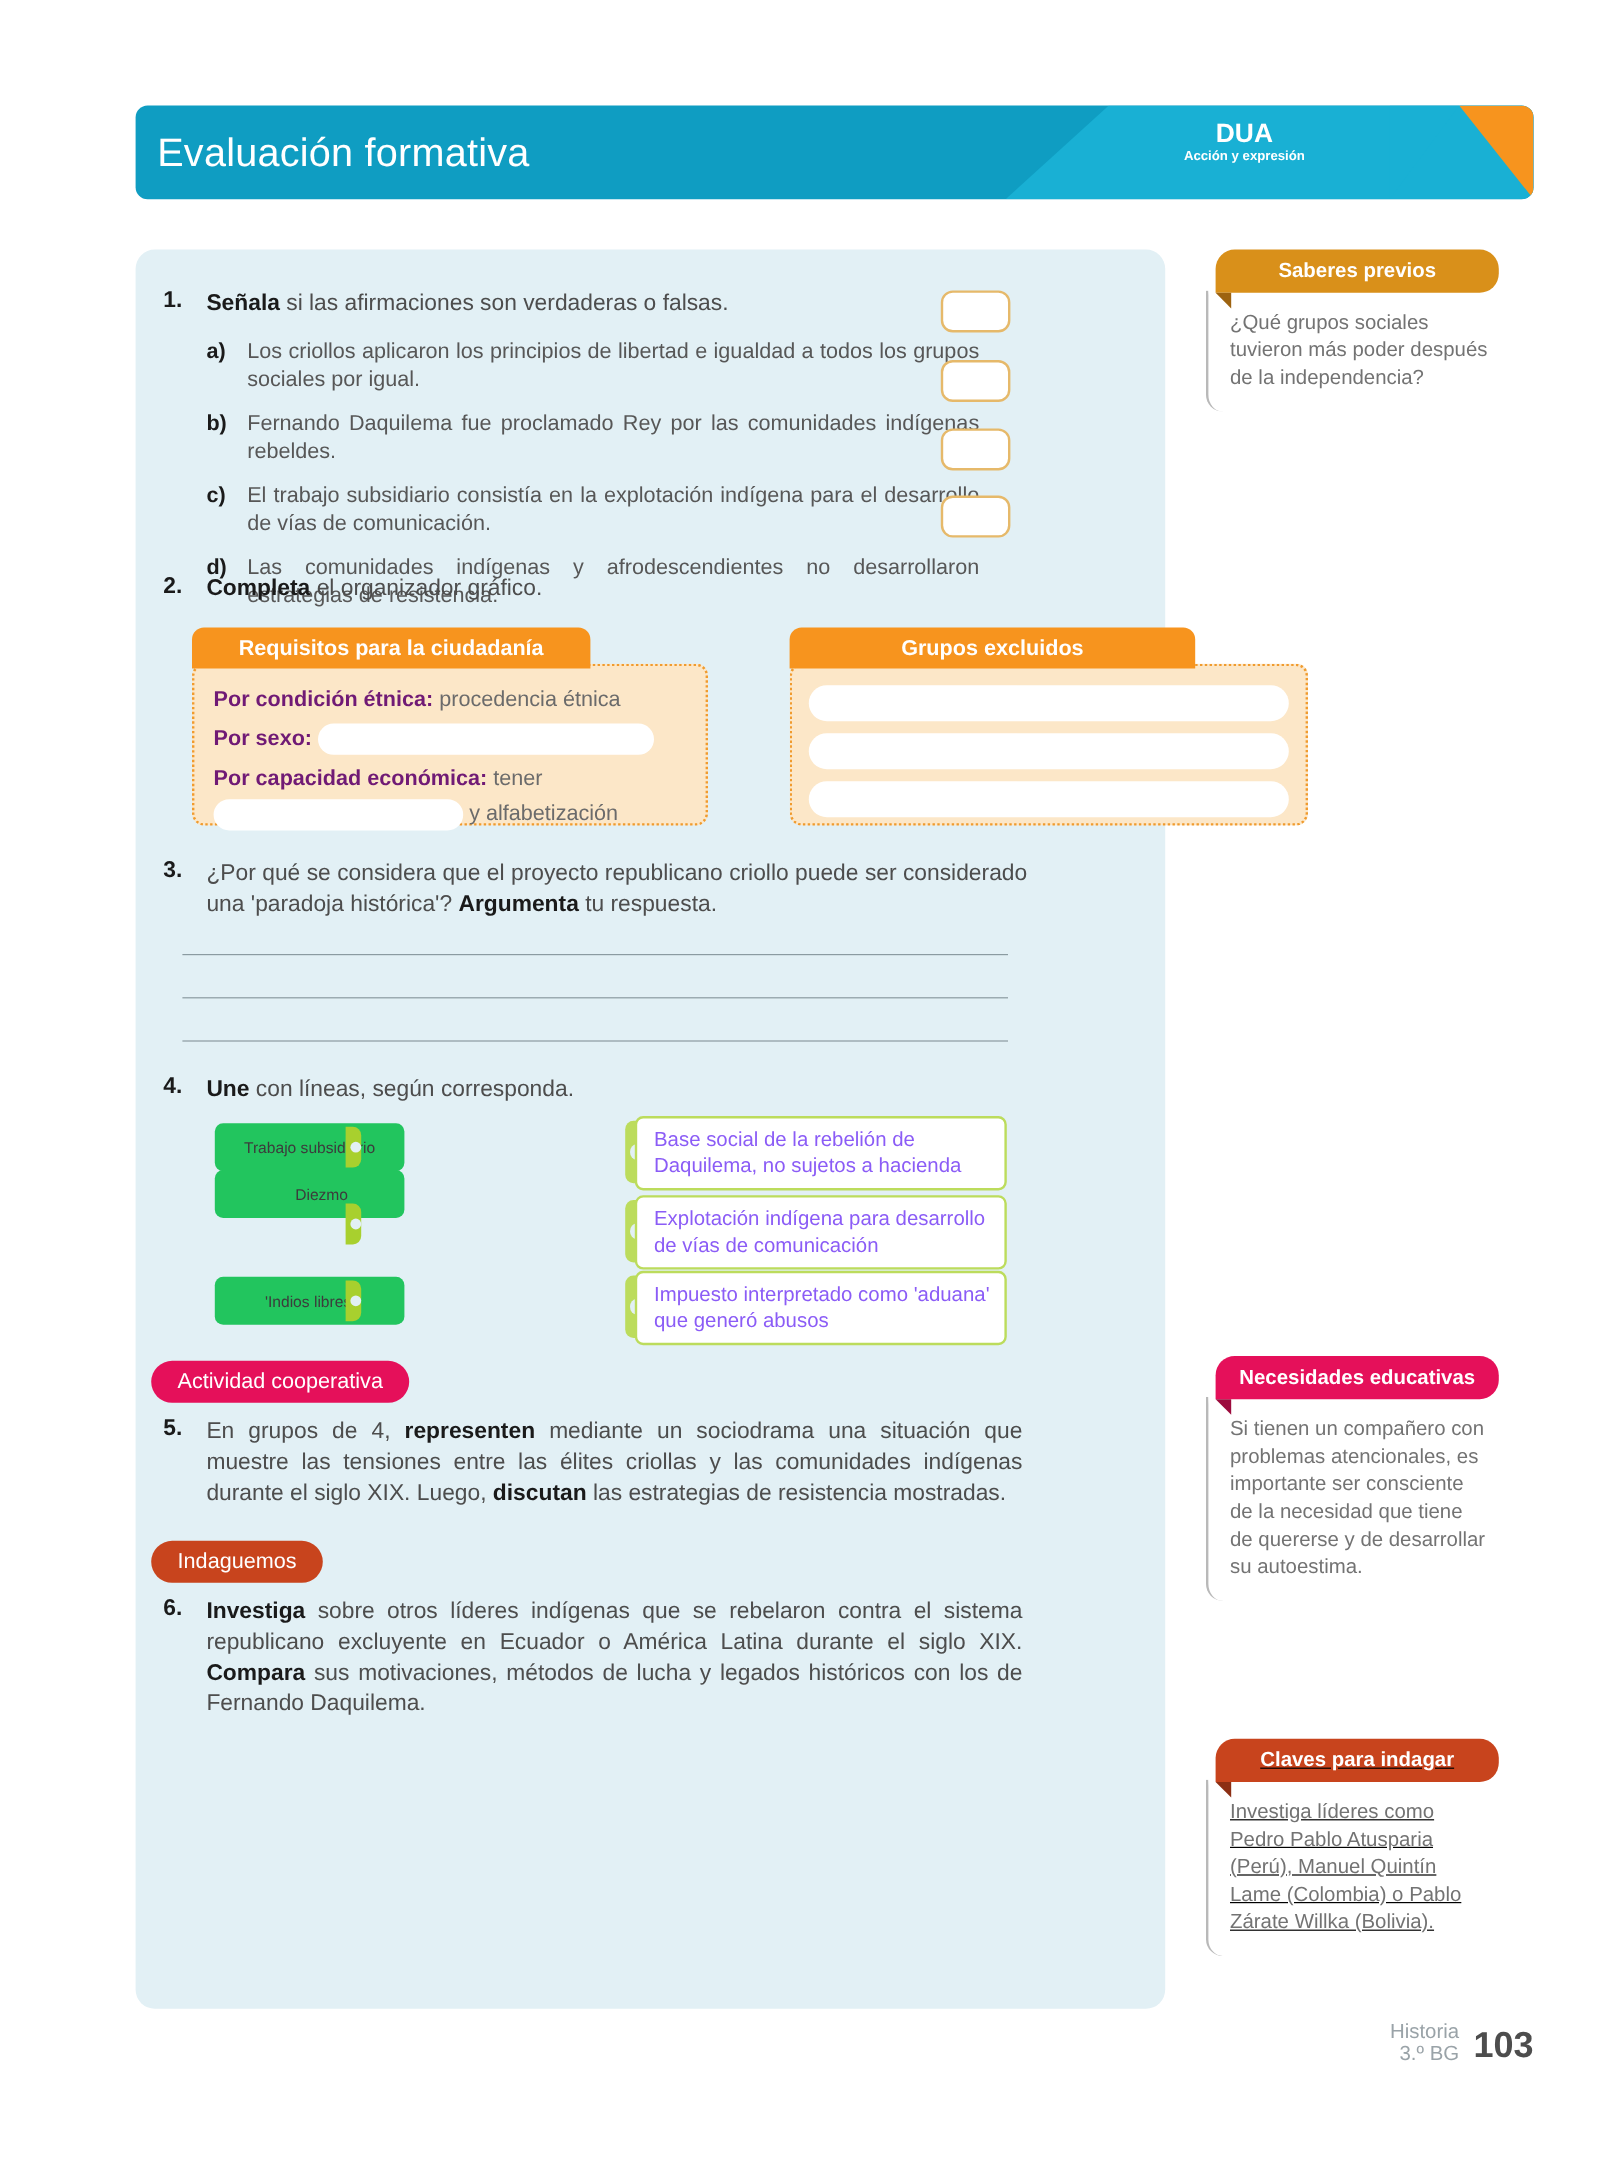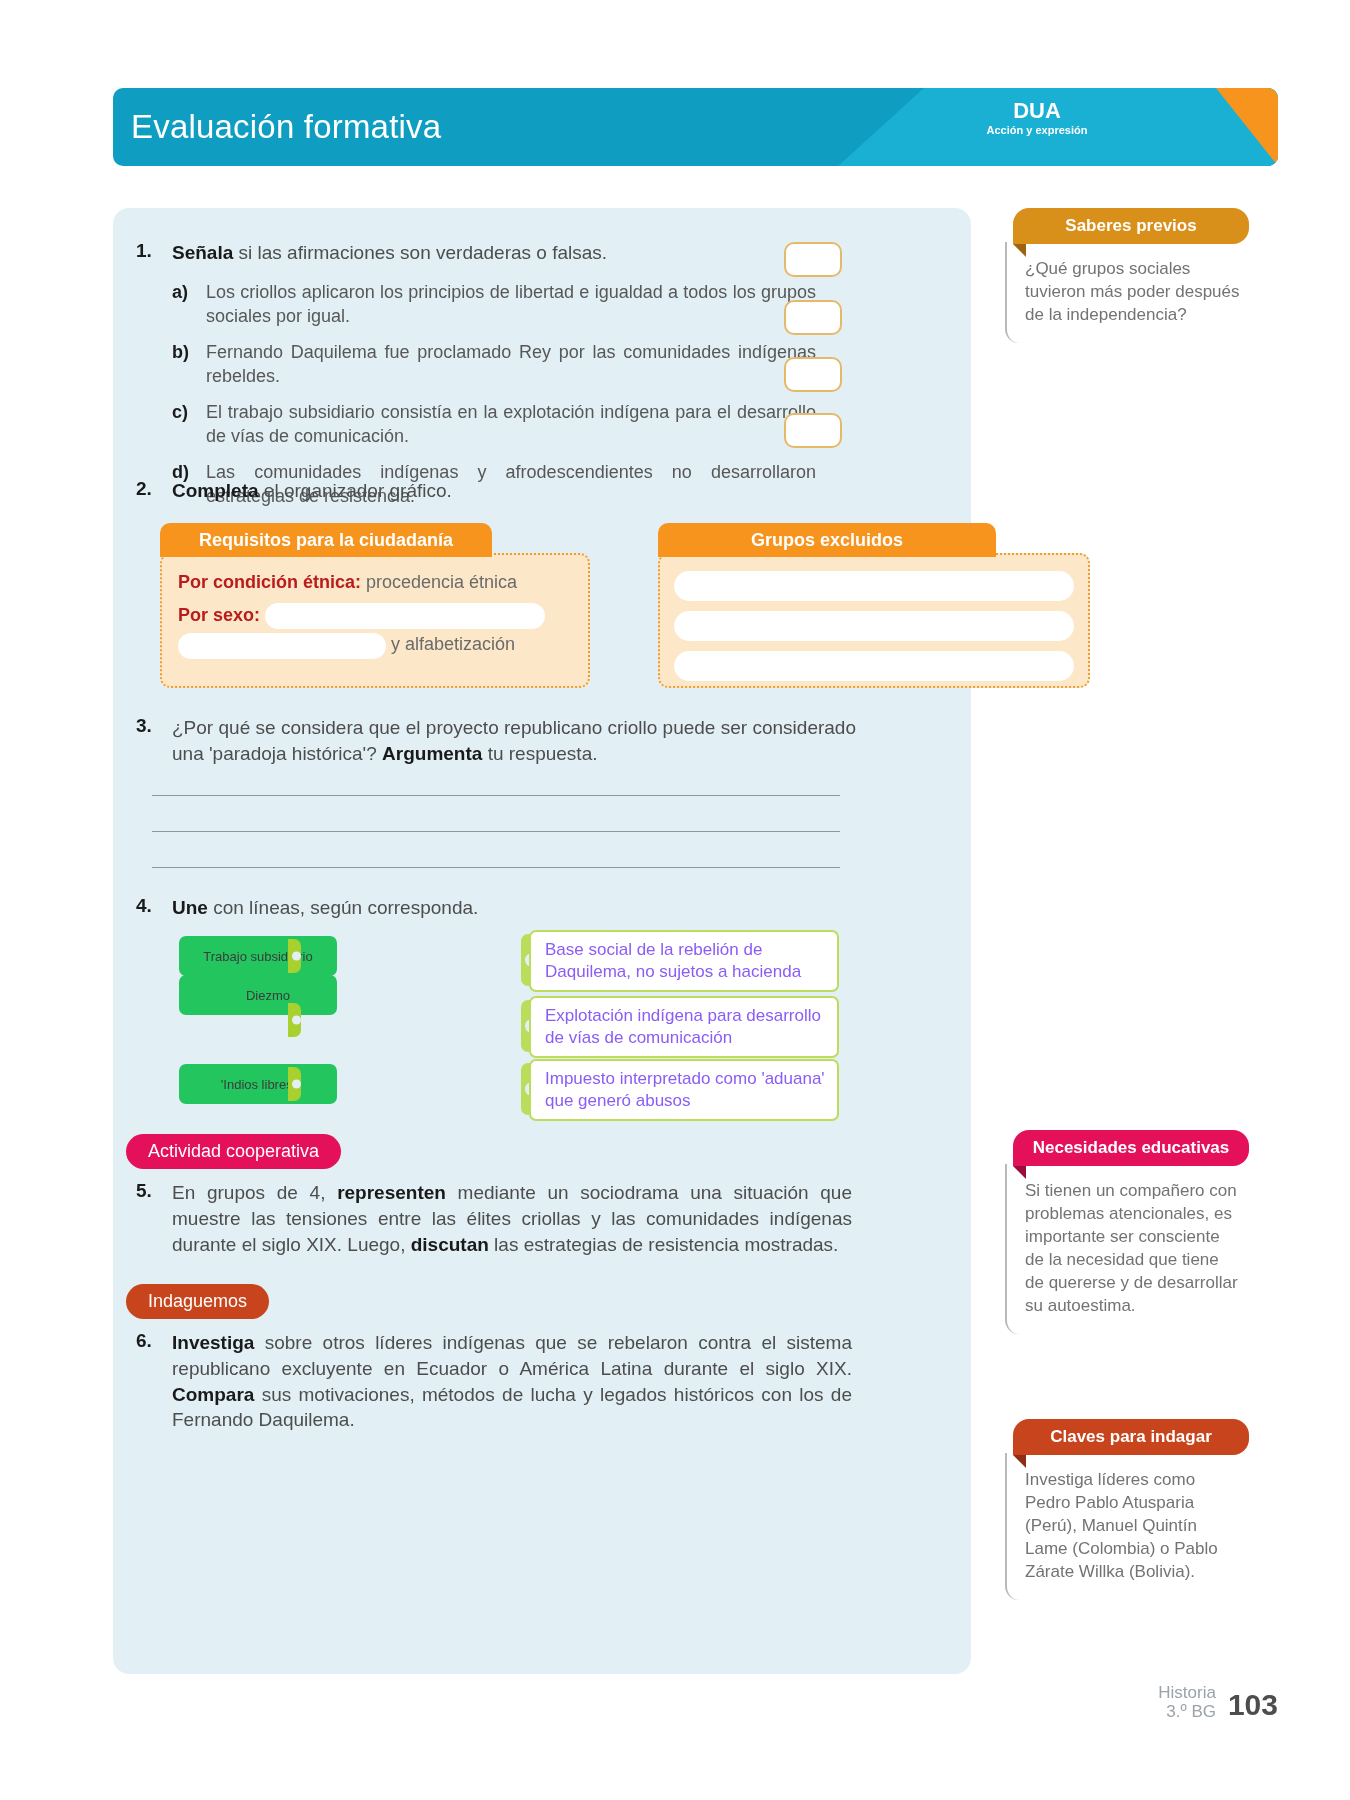--- a/index.html
+++ b/index.html
@@ -145,21 +145,21 @@
     background: #fce7c8;
     border: 2px dotted #f09b2e;
     border-radius: 10px;
     z-index: 2;
   }
   .org-line {
     font-size: 18px;
     color: #6b6b6b;
     line-height: 1.5;
   }
-  .org-line b { color: #b91c1c; }
+  .org-line b { color: #701a75; }
   .blank-pill {
     display: inline-block;
     background: #ffffff;
     border-radius: 14px;
     height: 26px;
     vertical-align: middle;
   }
   .blank-bar {
     background: #ffffff;
     border-radius: 16px;
@@ -364,20 +364,23 @@
 
 <div class="org-head" style="left:160px; top:523px; width:332px;">Requisitos para la ciudadanía</div>
 <div class="org-body" style="left:160px; top:553px; width:430px; height:135px; padding:14px 16px;">
   <div class="org-line">
     <b>Por condición étnica:</b><span> procedencia étnica</span>
   </div>
   <div class="org-line" style="margin-top:6px;">
     <b>Por sexo:</b>
     <span class="blank-pill" style="width:280px;"></span>
   </div>
+  <div class="org-line" style="margin-top:6px;">
+    <b>Por capacidad económica:</b><span> tener</span>
+  </div>
   <div class="org-line" style="margin-top:2px;">
     <span class="blank-pill" style="width:208px;"></span>
     <span>y alfabetización</span>
   </div>
 </div>
 
 <div class="org-head" style="left:658px; top:523px; width:338px;">Grupos excluidos</div>
 <div class="org-body" style="left:658px; top:553px; width:432px; height:135px; padding:16px 14px;">
   <div class="blank-bar"></div>
   <div class="blank-bar" style="margin-top:10px;"></div>
@@ -440,21 +443,21 @@
 <div class="callout" style="left:1005px; top:208px;">
   <div class="callout-tab tab-gold">Saberes previos</div>
   <div class="callout-body">¿Qué grupos sociales tuvieron más poder después de la independencia?</div>
 </div>
 
 <div class="callout" style="left:1005px; top:1130px;">
   <div class="callout-tab tab-pink">Necesidades educativas</div>
   <div class="callout-body">Si tienen un compañero con problemas atencionales, es importante ser consciente de la necesidad que tiene de quererse y de desarrollar su autoestima.</div>
 </div>
 
-<div class="callout" style="left:1005px; top:1419px;">
+<div class="callout" style="left:1005px; top:1449px;text-decoration:underline;">
   <div class="callout-tab tab-rust">Claves para indagar</div>
   <div class="callout-body">Investiga líderes como Pedro Pablo Atusparia (Perú), Manuel Quintín Lame (Colombia) o Pablo Zárate Willka (Bolivia).</div>
 </div>
 
 <div class="footer">
   <div class="footer-label">
     <div>Historia</div>
     <div>3.º BG</div>
   </div>
   <div class="footer-page">103</div>

